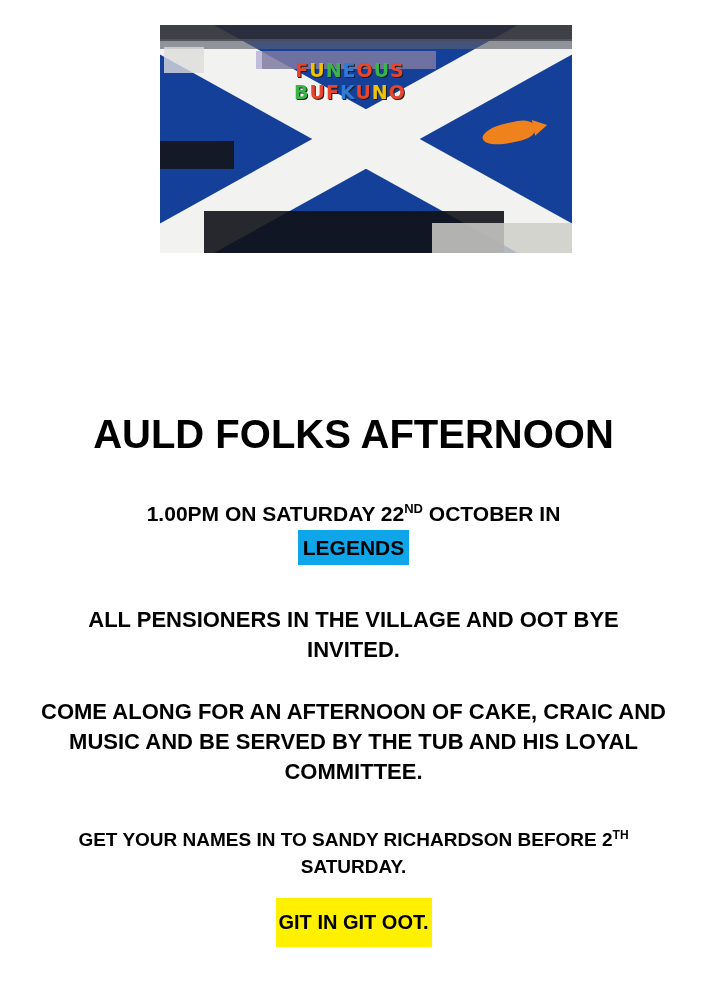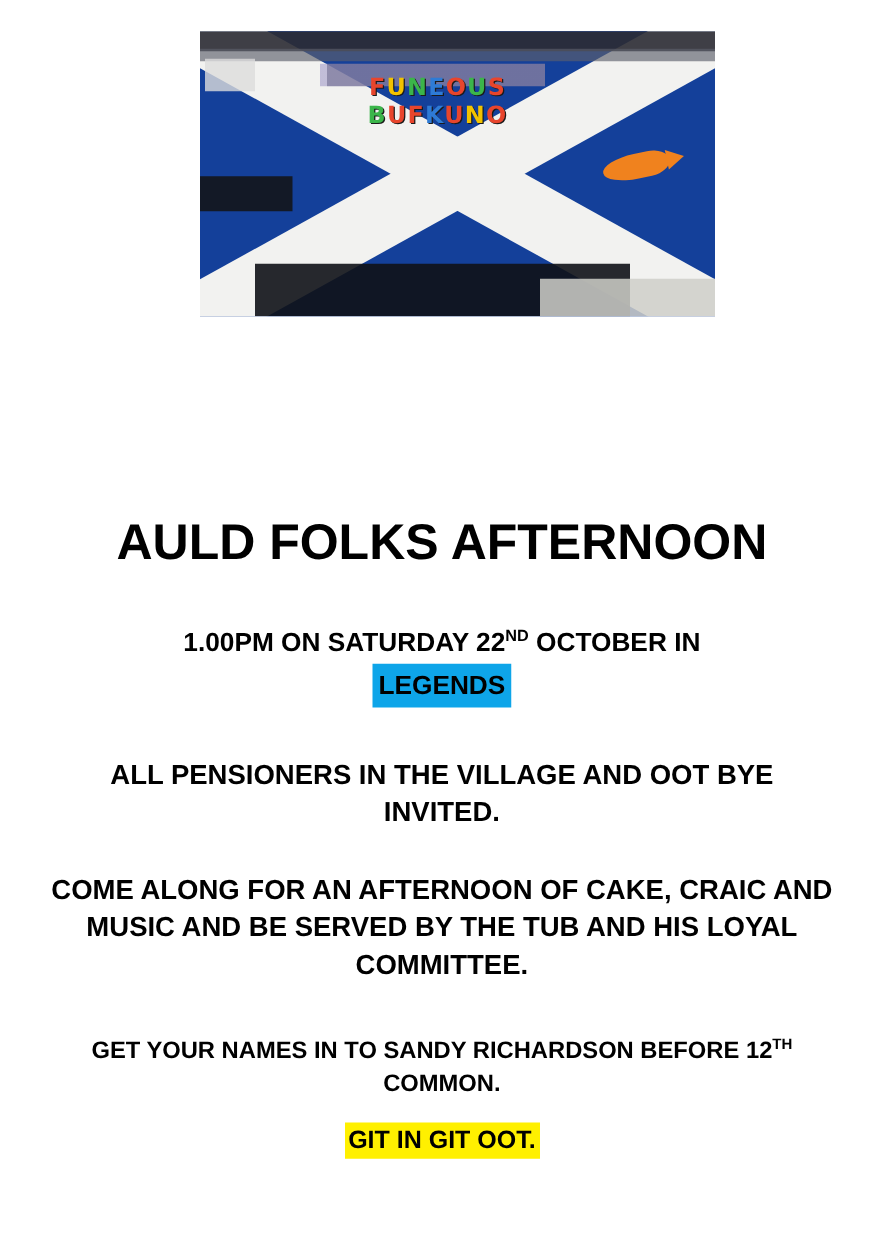--- a/index.html
+++ b/index.html
@@ -207,21 +207,21 @@
     position: absolute;
     left: 40px;
     top: 898px;
     width: 627px;
     text-align: center;
   }
   .footer .hl {
     background: #fff000;
     font-size: 20px;
     font-weight: bold;
-    padding: 3px 3px;
+    padding: 13px 3px;
     display: inline-block;
   }
 </style>
 </head>
 <body>
 
 <div class="poster">
 
   <div class="photo-wrap">
     <div class="flag">
@@ -247,20 +247,20 @@
   <div class="when">
     <span>1.00PM ON SATURDAY 22</span><sup>ND</sup><span> OCTOBER IN</span>
     <br>
     <span class="venue-hl">LEGENDS</span>
   </div>
 
   <div class="para p1">ALL PENSIONERS IN THE VILLAGE AND OOT BYE INVITED.</div>
   <div class="para p2">COME ALONG FOR AN AFTERNOON OF CAKE, CRAIC AND MUSIC AND BE SERVED BY THE TUB AND HIS LOYAL COMMITTEE.</div>
 
   <div class="para p3">
-    <span>GET YOUR NAMES IN TO SANDY RICHARDSON BEFORE 12</span><sup>TH</sup><span> COMMON.</span>
+    <span>GET YOUR NAMES IN TO SANDY RICHARDSON BEFORE 2</span><sup>TH</sup><span> SATURDAY.</span>
   </div>
 
   <div class="footer">
     <span class="hl">GIT IN GIT OOT.</span>
   </div>
 
 </div>
 
 </body></html>

